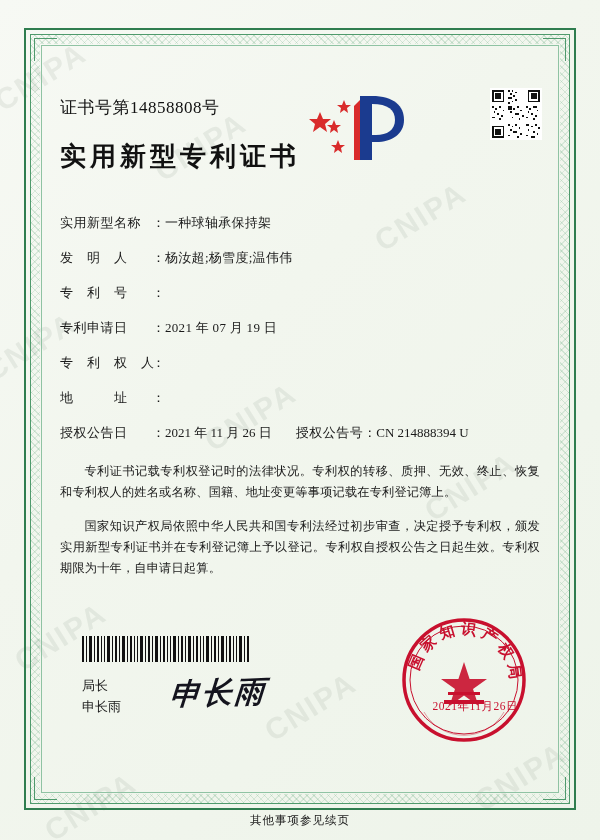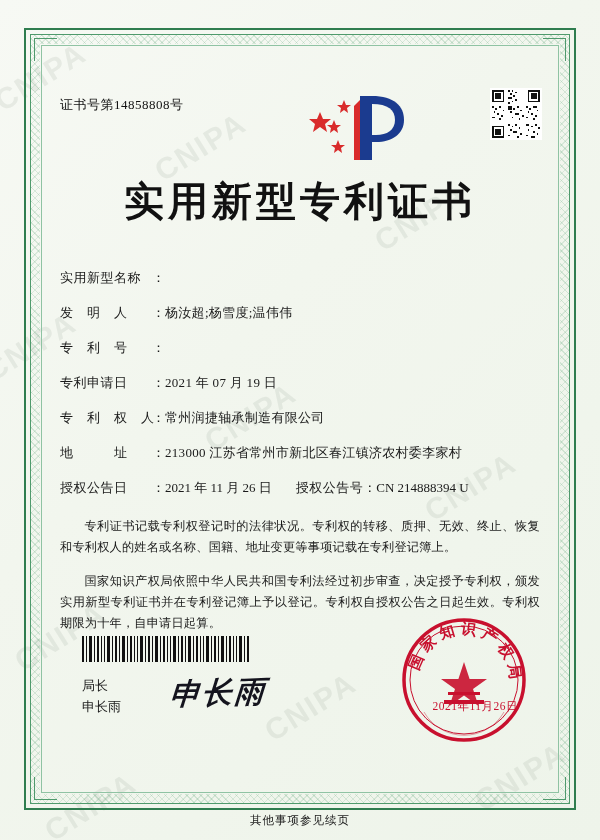--- a/index.html
+++ b/index.html
@@ -56,37 +56,37 @@
       linear-gradient(to bottom, #000 0 9px, transparent 9px calc(100% - 9px), #000 calc(100% - 9px) 100%);
     pointer-events:none;
   }
   .corner{
     position:absolute;width:22px;height:22px;border:1px solid #4f9a6c;
   }
   .content{
     position:absolute;left:60px;top:80px;right:60px;bottom:70px;
   }
   .cert-no{
-    font-size:13px;
+    font-size:17px;
     color:#111;
     margin-top:16px;
     letter-spacing:0.5px;
   }
   .logo{
     position:absolute;left:238px;top:10px;width:120px;height:76px;
   }
   .qr{
     position:absolute;right:-2px;top:8px;width:52px;height:52px;
   }
   .title{
-    text-align:center;
-    font-size:40px;
+    text-align:left;
+    font-size:26px;
     font-weight:bold;
     letter-spacing:4px;
-    margin-top:60px;
+    margin-top:20px;
     color:#111;
     font-family:"DejaVu Serif","Liberation Serif",serif;
   }
   .fields{
     margin-top:42px;
     font-size:13px;
     line-height:1;
   }
   .frow{
     display:flex;
@@ -259,20 +259,21 @@
 
     <div class="cert-no">证书号第14858808号</div>
 
     <div class="title">实用新型专利证书</div>
 
     <div class="fields">
 
       <div class="frow">
         <span class="flabel">实用新型名称</span>
         <span class="fcolon">：</span>
+        <span class="fvalue">一种球轴承保持架</span>
       </div>
 
       <div class="frow">
         <span class="flabel">发　明　人</span>
         <span class="fcolon">：</span>
         <span class="fvalue">杨汝超;杨雪度;温伟伟</span>
       </div>
 
       <div class="frow">
         <span class="flabel">专　利　号</span>
@@ -281,27 +282,25 @@
 
       <div class="frow">
         <span class="flabel">专利申请日</span>
         <span class="fcolon">：</span>
         <span class="fvalue">2021 年 07 月 19 日</span>
       </div>
 
       <div class="frow">
         <span class="flabel">专　利　权　人</span>
         <span class="fcolon">：</span>
-        <span class="fvalue">常州润捷轴承制造有限公司</span>
       </div>
 
       <div class="frow">
         <span class="flabel">地　　　址</span>
         <span class="fcolon">：</span>
-        <span class="fvalue">213000 江苏省常州市新北区春江镇济农村委李家村</span>
       </div>
 
       <div class="frow">
         <span class="flabel">授权公告日</span>
         <span class="fcolon">：</span>
         <span>2021 年 11 月 26 日</span>
         <span class="second-label">授权公告号</span>
         <span class="fcolon">：</span>
         <span>CN 214888394 U</span>
       </div>

